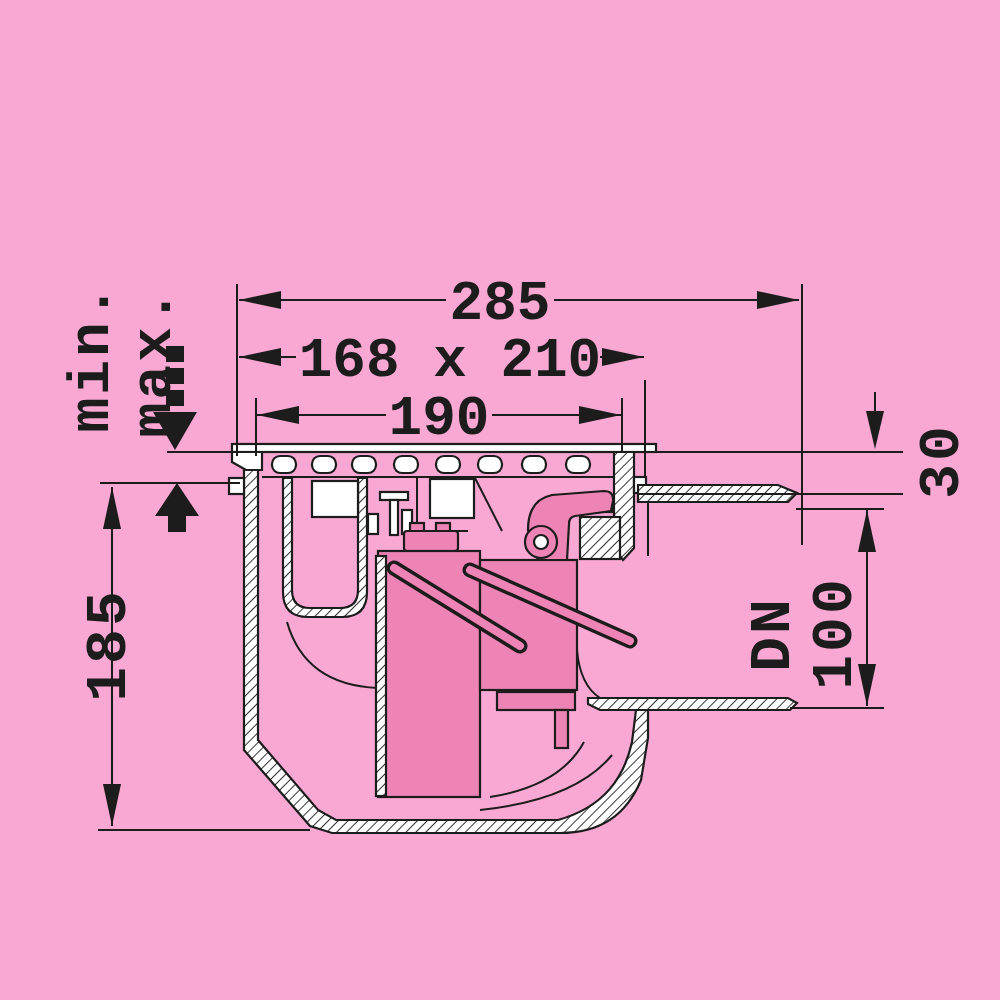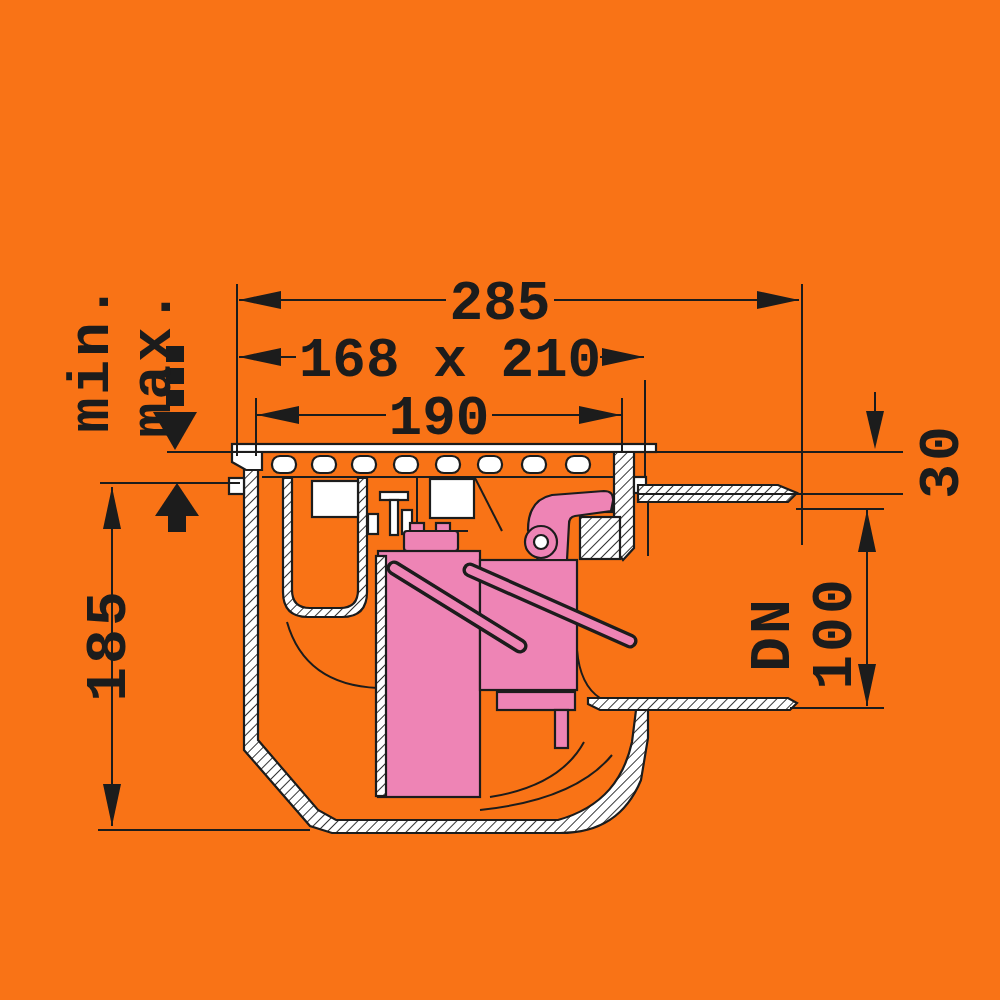--- a/index.html
+++ b/index.html
@@ -1,16 +1,16 @@
 <!DOCTYPE html>
 <html><head>
 <meta charset="utf-8">
 <style>
   html,body{margin:0;padding:0;background:#ffffff;}
-  .stage{width:1000px;height:1000px;position:relative;background:#f97316;overflow:hidden;}
+  .stage{width:1000px;height:1000px;position:relative;background:#f9a8d4;overflow:hidden;}
   svg{display:block;}
   .dim-label{
     font-family:"Liberation Mono","DejaVu Sans Mono",monospace;
     font-weight:bold;
     font-size:56px;
     fill:#1c1c1c;
   }
   .dim-label.side{font-size:58px;letter-spacing:3px;}
   .outline{fill:#ffffff;stroke:#1c1c1c;stroke-width:2.2;}
   .hatched{stroke:#1c1c1c;stroke-width:2.2;}

